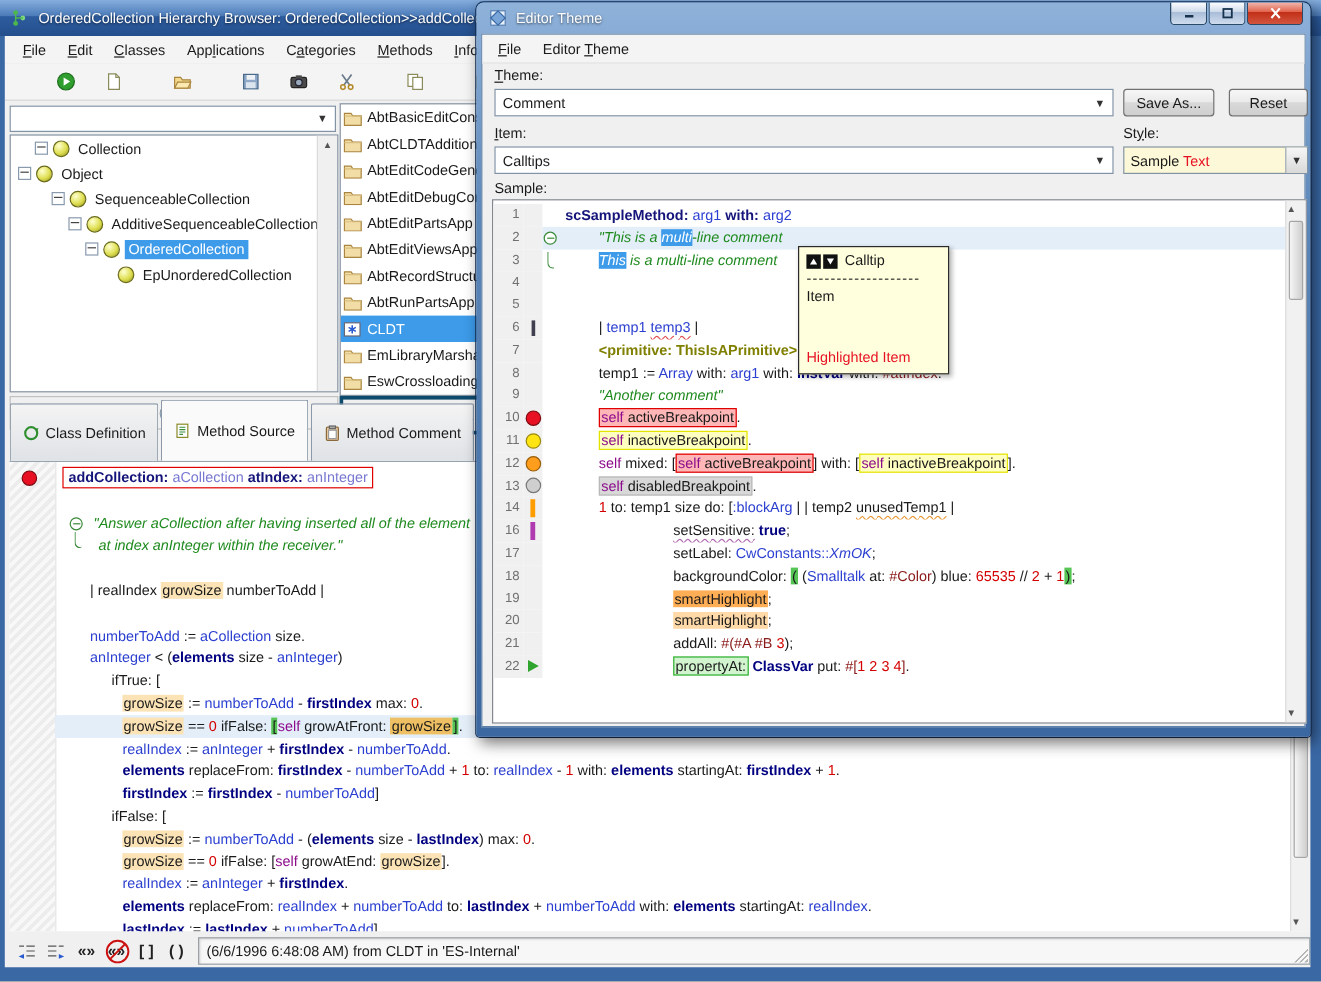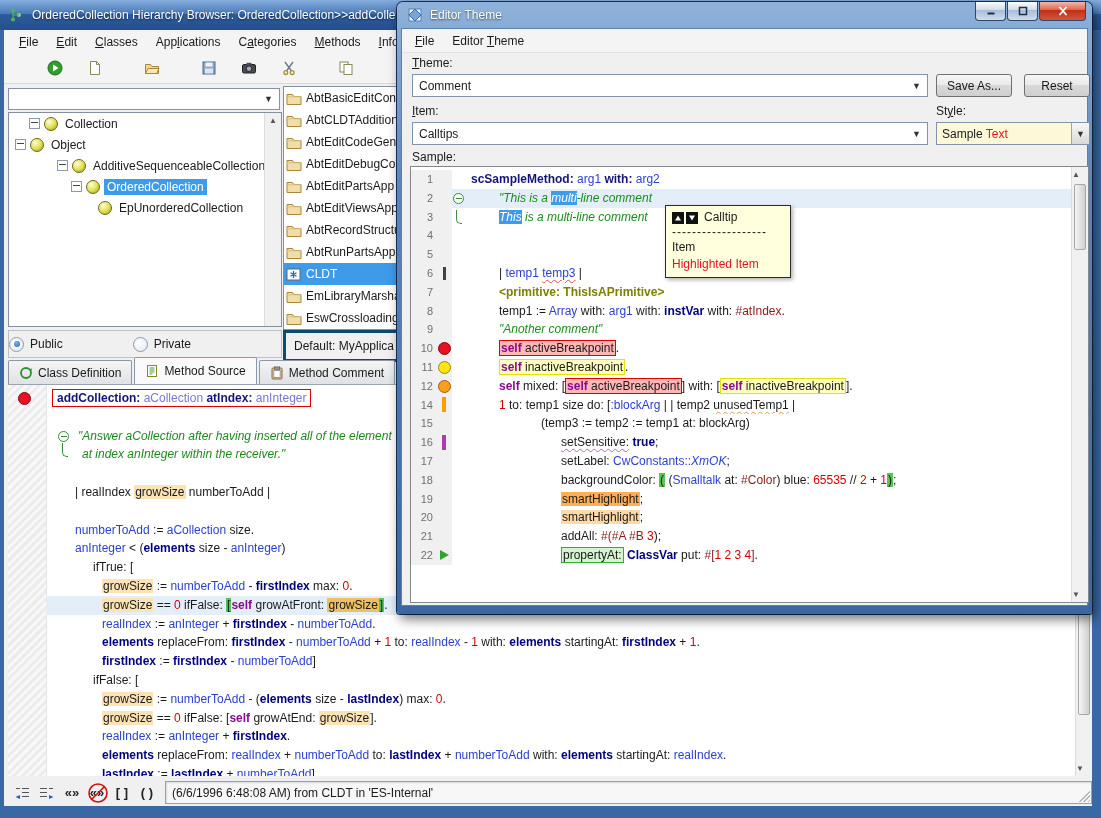--- a/index.html
+++ b/index.html
@@ -40,21 +40,21 @@
   .arow.sel{background:var(--selection-bg);color:#fff;}
 
   .vis-panel{position:absolute;left:8px;top:330px;width:272px;height:26px;border:1px solid #c0c0c0;display:flex;align-items:center;background:#f0f0f0;}
   .radio-wrap{display:flex;align-items:center;}
   .radio{width:13px;height:13px;border-radius:50%;border:1px solid #8a9aac;background:radial-gradient(circle at 40% 35%,#fff,#dfe8f2);display:flex;align-items:center;justify-content:center;margin-right:6px;}
   .radio.on::after{content:'';width:6px;height:6px;border-radius:50%;background:radial-gradient(circle at 40% 35%,#7fb2e8,#2e62a8);}
   .radio-wrap.private{margin-left:70px;}
   .def-panel{position:absolute;left:283px;top:330px;width:150px;height:26px;border:3px solid #0c4a6e;display:flex;align-items:center;padding-left:8px;background:#f0f0f0;white-space:nowrap;overflow:hidden;z-index:2;}
 
   .tabs{position:absolute;left:8px;top:358px;height:26px;display:flex;align-items:flex-end;z-index:2;}
-  .tab{height:23px;display:flex;align-items:center;padding:0 10px;border:1px solid #8a98a8;border-bottom:none;background:linear-gradient(#f4f4f4,#dfe2e6);margin-right:2px;white-space:nowrap;border-radius:2px 2px 0 0;}
+  .tab{height:23px;display:flex;align-items:center;padding:12px 10px;border:1px solid #8a98a8;border-bottom:none;background:linear-gradient(#f4f4f4,#dfe2e6);margin-right:2px;white-space:nowrap;border-radius:2px 2px 0 0;}
   .tab svg{width:14px;height:14px;margin-right:5px;}
   .tab.sel{height:26px;background:#fafafa;position:relative;}
   .tab.partial{width:26px;padding:0 4px;overflow:hidden;}
 
   .editor{position:absolute;left:8px;top:384px;width:1084px;height:391px;background:#fff;border-top:1px solid #9aa4ae;overflow:hidden;z-index:1;}
   .ed-margin{position:absolute;left:0;top:0;bottom:0;width:38px;background:repeating-linear-gradient(135deg,#f8f8f8 0 3px,#ececec 3px 6px);border-right:1px solid #e4e4e4;}
   .ed-lines{position:absolute;left:38px;top:4px;right:16px;white-space:pre;}
   .brow{height:18.8px;line-height:18.8px;position:relative;}
   .brow.cur{background:var(--current-line);}
   .sigbox{display:inline-block;border:1px solid #e00000;padding:0 4px;line-height:16px;}
@@ -69,41 +69,41 @@
   .grip{position:absolute;right:1px;bottom:1px;width:13px;height:13px;background:
     linear-gradient(135deg,transparent 0 55%,#b5b5b5 55% 62%,transparent 62% 72%,#b5b5b5 72% 79%,transparent 79% 89%,#b5b5b5 89% 96%,transparent 96%);}
   .noq{position:relative;}
   .noq svg{position:absolute;left:-3px;top:-3px;}
 
   
   .c{color:var(--comment);font-style:italic;}
   .id{color:var(--identifier);}
   .argl{color:var(--argument);}
   .kw{color:var(--keyword-var);font-weight:bold;}
-  .self{color:var(--self-keyword);font-weight:bold;}
+  .self{color:var(--self-keyword);font-weight:normal;}
   .m{color:var(--method-pattern);font-weight:bold;}
   .num{color:var(--number);}
   .sym{color:var(--symbol);}
   .prim{color:var(--primitive);font-weight:bold;}
   .i{font-style:italic;}
   .hlsel{background:var(--selection-bg);color:#fff;}
   .sq-r{text-decoration:underline wavy #e05050 1px;text-underline-offset:2px;}
   .sq-o{text-decoration:underline wavy #e89a3a 1px;text-underline-offset:2px;}
   .sq-p{text-decoration:underline wavy #b06ab0 1px;text-underline-offset:2px;}
   .grp{padding:0 1px;}
   .grp.gs{background:var(--word-highlight);}
   .grp.gs2{background:var(--word-highlight-strong);}
   .grp.brk{background:var(--bracket-match);}
   .grp.act{background:var(--breakpoint-active-bg);border:1px solid var(--breakpoint-active-border);}
   .grp.inact{background:var(--breakpoint-inactive-bg);border:1px solid var(--breakpoint-inactive-border);}
   .grp.dis{background:var(--breakpoint-disabled-bg);border:1px solid #b9b9b9;}
   .grp.smart1{background:var(--smart-highlight-1);}
   .grp.smart2{background:var(--smart-highlight-2);}
   .grp.prop{background:var(--property-highlight-bg);border:1px solid var(--property-highlight-border);}
-  .ct-red{color:var(--calltip-highlight);}
+  .ct-red{color:var(--calltip-highlight);margin-top:34px;}
 
   
   .dot{width:11px;height:11px;border-radius:50%;display:inline-block;}
   .dot.red{background:#e81123;border:1px solid #7d0a12;}
   .dot.yellow{background:#ffe414;border:1px solid #9a8a0a;}
   .dot.orange{background:#ff9d1c;border:1px solid #9a5f0a;}
   .dot.gray{background:#cfcfcf;border:1px solid #777;}
   .mbar{display:inline-block;width:4px;height:15px;}
   .mbar.orange{background:#ff9d00;}
   .mbar.purple{background:#b03ab0;}
@@ -280,20 +280,25 @@
           <div class="trow" style="padding-left: 20px;">
             <span class="expander"></span>
             <span class="sphere"></span>
             <span class="tlabel">Collection</span>
           </div>
           <div class="trow" style="padding-left: 6px;">
             <span class="expander"></span>
             <span class="sphere"></span>
             <span class="tlabel">Object</span>
           </div>
+          <div class="trow" style="padding-left: 34px;">
+            <span class="expander"></span>
+            <span class="sphere"></span>
+            <span class="tlabel">SequenceableCollection</span>
+          </div>
           <div class="trow" style="padding-left: 48px;">
             <span class="expander"></span>
             <span class="sphere"></span>
             <span class="tlabel">AdditiveSequenceableCollection</span>
           </div>
           <div class="trow sel" style="padding-left: 62px;">
             <span class="expander"></span>
             <span class="sphere"></span>
             <span class="tlabel">OrderedCollection</span>
           </div>
@@ -574,22 +579,22 @@
             <div class="srow"><span class="g-num">3</span><span class="g-mark"></span><span class="g-fold"><span class="ftail"></span></span><span class="g-code" style="padding-left: 34px;"><span class="c hlsel">This</span><span class="c"> is a multi-line comment</span></span></div>
             <div class="srow"><span class="g-num">4</span><span class="g-mark"></span><span class="g-fold"></span><span class="g-code" style="padding-left: 0px;"></span></div>
             <div class="srow"><span class="g-num">5</span><span class="g-mark"></span><span class="g-fold"></span><span class="g-code" style="padding-left: 0px;"></span></div>
             <div class="srow"><span class="g-num">6</span><span class="g-mark"><span class="mbar dark"></span></span><span class="g-fold"></span><span class="g-code" style="padding-left: 34px;"><span>| </span><span class="id">temp1</span><span> </span><span class="id sq-r">temp3</span><span> |</span></span></div>
             <div class="srow"><span class="g-num">7</span><span class="g-mark"></span><span class="g-fold"></span><span class="g-code" style="padding-left: 34px;"><span class="prim">&lt;primitive: ThisIsAPrimitive&gt;</span></span></div>
             <div class="srow"><span class="g-num">8</span><span class="g-mark"></span><span class="g-fold"></span><span class="g-code" style="padding-left: 34px;"><span>temp1 := </span><span class="id">Array</span><span> with: </span><span class="id">arg1</span><span> with: </span><span class="kw">instVar</span><span> with: </span><span class="sym">#atIndex</span><span>.</span></span></div>
             <div class="srow"><span class="g-num">9</span><span class="g-mark"></span><span class="g-fold"></span><span class="g-code" style="padding-left: 34px;"><span class="c">"Another comment"</span></span></div>
             <div class="srow"><span class="g-num">10</span><span class="g-mark"><span class="dot red"></span></span><span class="g-fold"></span><span class="g-code" style="padding-left: 34px;"><span class="grp act"><span class="self">self</span><span> activeBreakpoint</span></span><span>.</span></span></div>
             <div class="srow"><span class="g-num">11</span><span class="g-mark"><span class="dot yellow"></span></span><span class="g-fold"></span><span class="g-code" style="padding-left: 34px;"><span class="grp inact"><span class="self">self</span><span> inactiveBreakpoint</span></span><span>.</span></span></div>
             <div class="srow"><span class="g-num">12</span><span class="g-mark"><span class="dot orange"></span></span><span class="g-fold"></span><span class="g-code" style="padding-left: 34px;"><span class="self">self</span><span> mixed: [</span><span class="grp act"><span class="self">self</span><span> activeBreakpoint</span></span><span>] with: [</span><span class="grp inact"><span class="self">self</span><span> inactiveBreakpoint</span></span><span>].</span></span></div>
+            <div class="srow"><span class="g-num">13</span><span class="g-mark"><span class="dot gray"></span></span><span class="g-fold"></span><span class="g-code" style="padding-left: 34px;"><span class="grp dis"><span class="self">self</span><span> disabledBreakpoint</span></span><span>.</span></span></div>
             <div class="srow"><span class="g-num">14</span><span class="g-mark"><span class="mbar orange"></span></span><span class="g-fold"></span><span class="g-code" style="padding-left: 34px;"><span class="num">1</span><span> to: temp1 size do: [</span><span class="id">:blockArg</span><span> | | temp2 </span><span class="sq-o">unusedTemp1</span><span> |</span></span></div>
-            <div class="srow"><span class="g-num">15</span><span class="g-mark"></span><span class="g-fold"></span><span class="g-code" style="padding-left: 76px;"><span>(temp3 := temp2 := temp1 at: blockArg)</span></span></div>
             <div class="srow"><span class="g-num">16</span><span class="g-mark"><span class="mbar purple"></span></span><span class="g-fold"></span><span class="g-code" style="padding-left: 96px;"><span class="sq-p">setSensitive:</span><span> </span><span class="kw">true</span><span>;</span></span></div>
             <div class="srow"><span class="g-num">17</span><span class="g-mark"></span><span class="g-fold"></span><span class="g-code" style="padding-left: 96px;"><span>setLabel: </span><span class="id">CwConstants::</span><span class="id i">XmOK</span><span>;</span></span></div>
             <div class="srow"><span class="g-num">18</span><span class="g-mark"></span><span class="g-fold"></span><span class="g-code" style="padding-left: 96px;"><span>backgroundColor: </span><span class="grp brk"><span>(</span></span><span> (</span><span class="id">Smalltalk</span><span> at: </span><span class="sym">#Color</span><span>) blue: </span><span class="num">65535</span><span> // </span><span class="num">2</span><span> + </span><span class="num">1</span><span class="grp brk"><span>)</span></span><span>;</span></span></div>
             <div class="srow"><span class="g-num">19</span><span class="g-mark"></span><span class="g-fold"></span><span class="g-code" style="padding-left: 96px;"><span class="grp smart1"><span>smartHighlight</span></span><span>;</span></span></div>
             <div class="srow"><span class="g-num">20</span><span class="g-mark"></span><span class="g-fold"></span><span class="g-code" style="padding-left: 96px;"><span class="grp smart2"><span>smartHighlight</span></span><span>;</span></span></div>
             <div class="srow"><span class="g-num">21</span><span class="g-mark"></span><span class="g-fold"></span><span class="g-code" style="padding-left: 96px;"><span>addAll: </span><span class="sym">#(#A #B </span><span class="num">3</span><span>);</span></span></div>
             <div class="srow"><span class="g-num">22</span><span class="g-mark"><span class="garrow"></span></span><span class="g-fold"></span><span class="g-code" style="padding-left: 96px;"><span class="grp prop"><span>propertyAt:</span></span><span> </span><span class="kw">ClassVar</span><span> put: </span><span class="sym">#[</span><span class="num">1 2 3 4</span><span class="sym">]</span><span>.</span></span></div>
           </div>
         <div class="sample-sb">
           <div class="sb-arr">▲</div>

